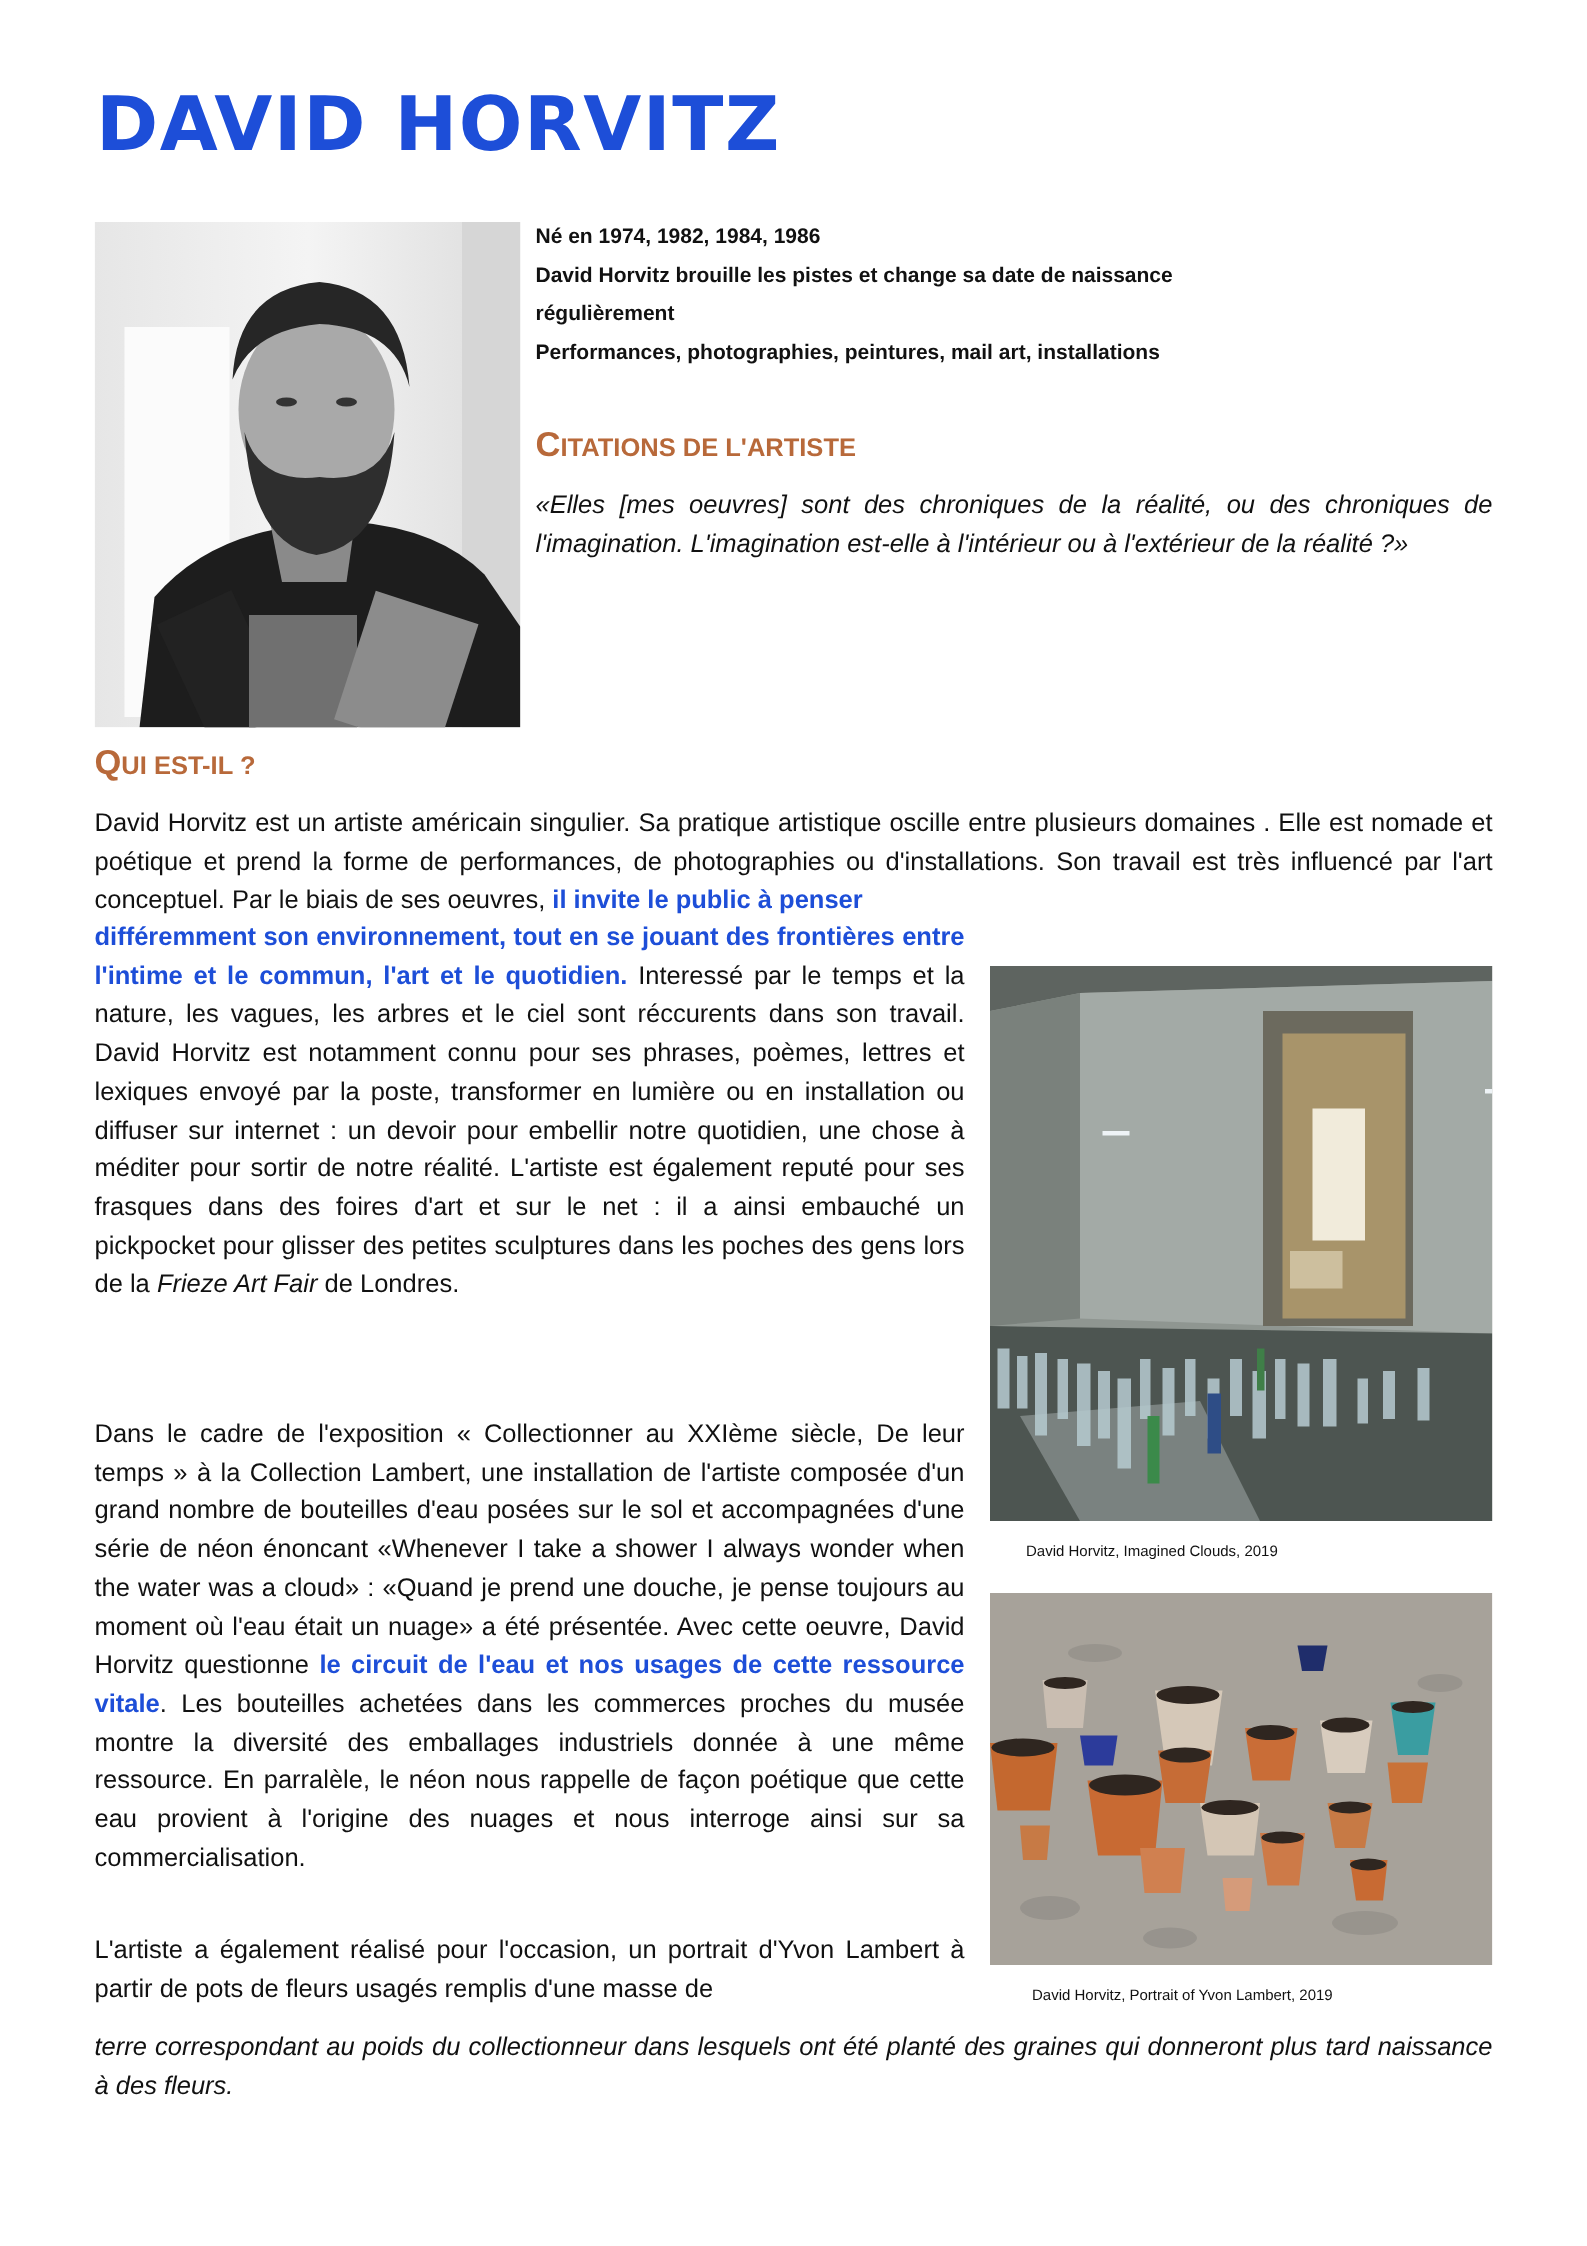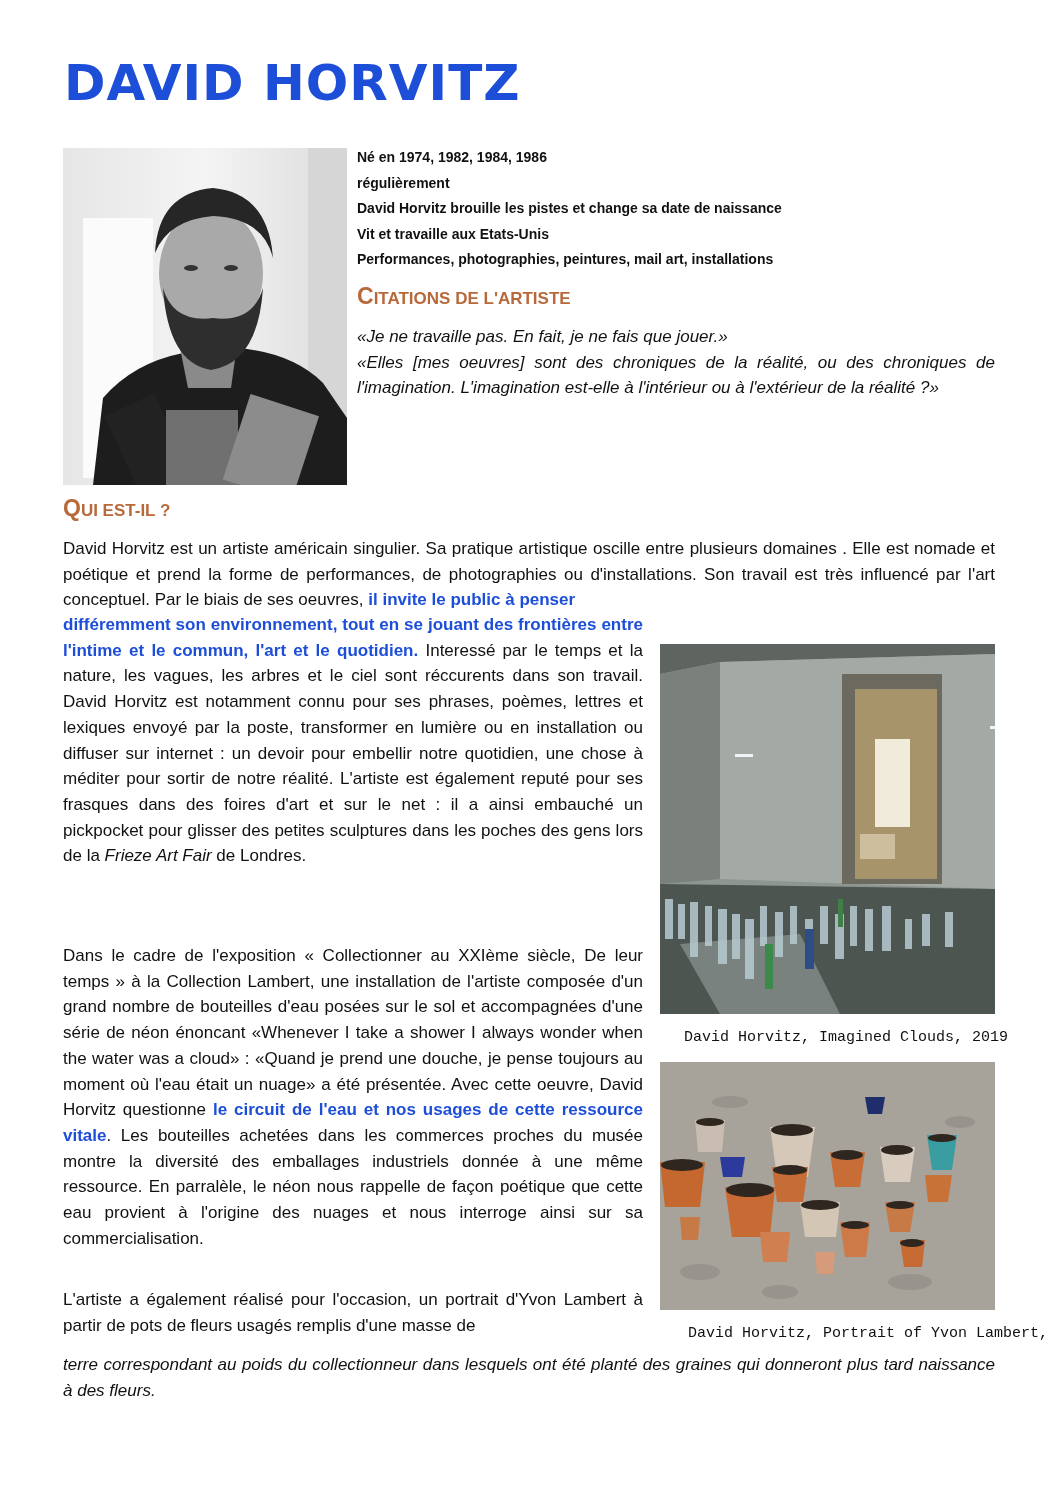--- a/index.html
+++ b/index.html
@@ -22,21 +22,21 @@
   .body-text { font-size:17px; line-height:25.7px; text-align:justify; }
   .hl { color:#1d4ed8; font-weight:bold; }
   #para-full { left:63px; top:536px; width:932px; }
   #para-narrow { left:63px; top:612px; width:580px; }
   #para2 { left:63px; top:943px; width:580px; }
   #para3a { left:63px; top:1287px; width:580px; text-align:justify; }
   #para3b { left:63px; top:1352px; width:932px;font-style:italic; }
   .photo { overflow:hidden; }
   #photo1 { left:660px; top:644px; width:335px; height:370px; }
   #photo2 { left:660px; top:1062px; width:335px; height:248px; }
-  .caption { font-size:15px; color:#111; white-space:nowrap;font-family:Liberation Mono, monospace; }
+  .caption { font-size:10px; color:#111; white-space:nowrap; }
   #cap1 { left:684px; top:1029px; }
   #cap2 { left:688px; top:1325px; }
   p { margin:0; }
 </style>
 </head>
 <body>
 
 <div id="title" class="abs">DAVID HORVITZ</div>
 
 <div id="portrait" class="abs">
@@ -70,32 +70,30 @@
       </g>
     <rect x="103" y="262" width="72" height="80" fill="#707070"></rect>
     <g transform="rotate(18 210 290)">
         <rect x="175" y="255" width="72" height="90" fill="#8c8c8c"></rect>
       </g>
   </svg>
 </div>
 
 <div class="abs bio">
   <div>Né en 1974, 1982, 1984, 1986</div>
+  <div>David Horvitz brouille les pistes et change sa date de naissance</div>
   <div>régulièrement</div>
-  <div>David Horvitz brouille les pistes et change sa date de naissance</div>
-  <div>Vit et travaille aux Etats-Unis</div>
   <div>Performances, photographies, peintures, mail art, installations</div>
 </div>
 
 <div id="citations-title" class="abs sect">
   <span class="big">C</span><span class="sm">ITATIONS DE L'ARTISTE</span>
 </div>
 
 <div class="abs quotes">
-  <p>«Je ne travaille pas. En fait, je ne fais que jouer.»</p>
   <p>«Elles [mes oeuvres] sont des chroniques de la réalité, ou des chroniques de l'imagination. L'imagination est-elle à l'intérieur ou à l'extérieur de la réalité ?»</p>
 </div>
 
 <div id="qui-title" class="abs sect">
   <span class="big">Q</span><span class="sm">UI EST-IL ?</span>
 </div>
 
 <div id="para-full" class="abs body-text">
   <span>David Horvitz est un artiste américain singulier. Sa pratique artistique oscille entre plusieurs domaines . Elle est nomade et poétique et prend la forme de performances, de photographies ou d'installations. Son travail est très influencé par l'art conceptuel. Par le biais de ses oeuvres, </span><span class="hl">il invite le public à penser</span>
 </div>

